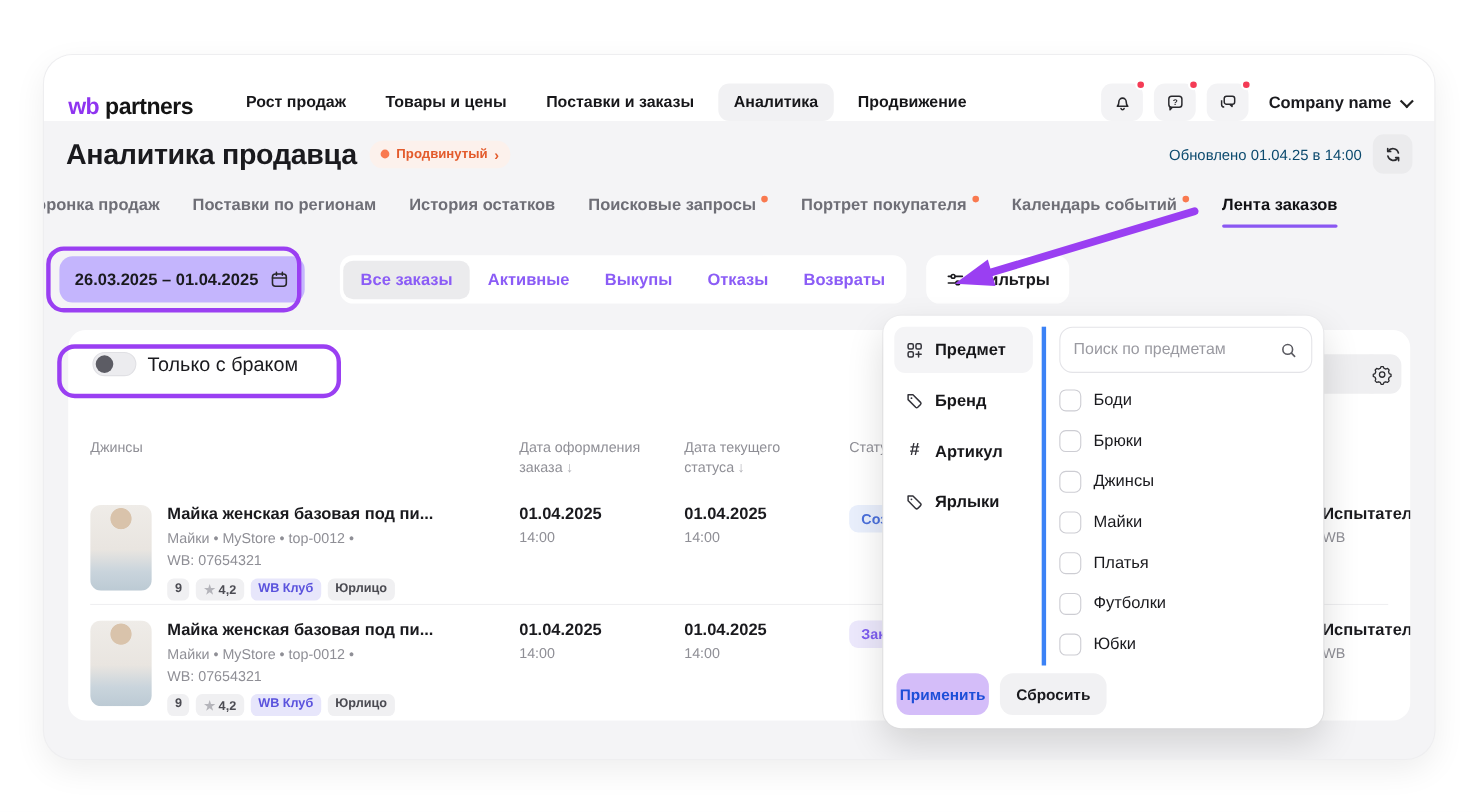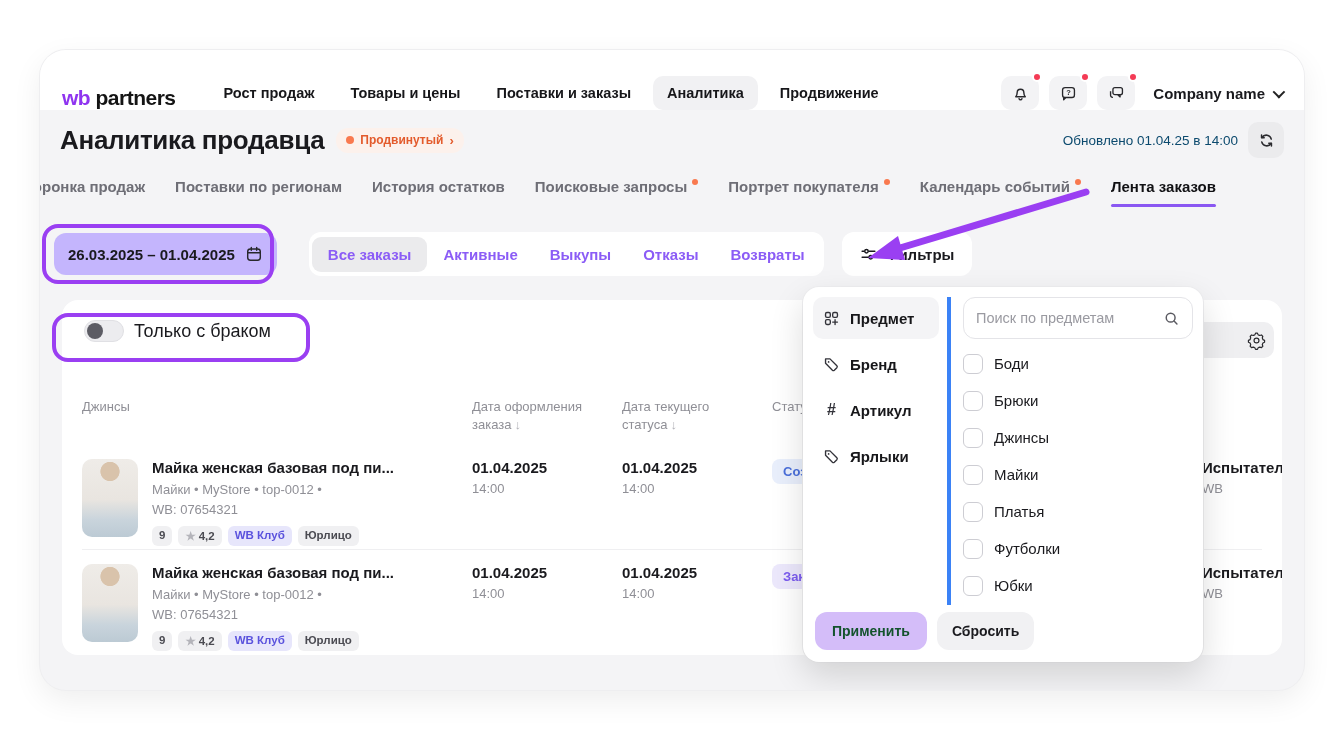--- a/index.html
+++ b/index.html
@@ -100,21 +100,21 @@
   .panel-right { flex:1; padding-left:12px; }
   .search-box { display:flex; align-items:center; height:42px; border:1px solid #e4e4e8; border-radius:12px; padding:0 12px; }
   .search-box input { flex:1; border:none; outline:none; font-size:14.5px; color:#17171a; font-family:inherit; background:transparent; }
   .search-box input::placeholder { color:#9a9aa1; }
   .search-box svg { width:17px; height:17px; color:#5a5a61; flex:none; }
   .opt-list { margin-top:6px; }
   .opt-row { display:flex; align-items:center; gap:11px; height:37px; cursor:pointer; }
   .cbox { width:20px; height:20px; border:1.5px solid #cdcdd3; border-radius:6px; background:#fff; flex:none; }
   .opt-label { font-size:15px; color:#1a1a1e; }
   .panel-footer { position:absolute; left:12px; bottom:12px; display:flex; gap:10px; }
-  .btn-apply { border:none; background:#d4bdf9; color:#14532d; font-size:14px; font-weight:700; border-radius:12px; padding:11px 17px; font-family:inherit; cursor:default; }
+  .btn-apply { border:none; background:#d4bdf9; color:#1d4ed8; font-size:14px; font-weight:700; border-radius:12px; padding:11px 3px; font-family:inherit; cursor:default; }
   .btn-reset { border:none; background:#f1f1f3; color:#1a1a1e; font-size:14px; font-weight:600; border-radius:12px; padding:11px 15px; font-family:inherit; cursor:pointer; }
 
   
   .annot { position:absolute; border:4px solid #9a3ff2; border-radius:16px; pointer-events:none; z-index:90; }
   .a-date { left:2px; top:174px; width:232px; height:60px; }
   .a-toggle { left:12px; top:263px; width:258px; height:49px; }
   .arrow-svg { position:absolute; inset:0; pointer-events:none; z-index:100; }
 </style>
 </head>
 <body>

